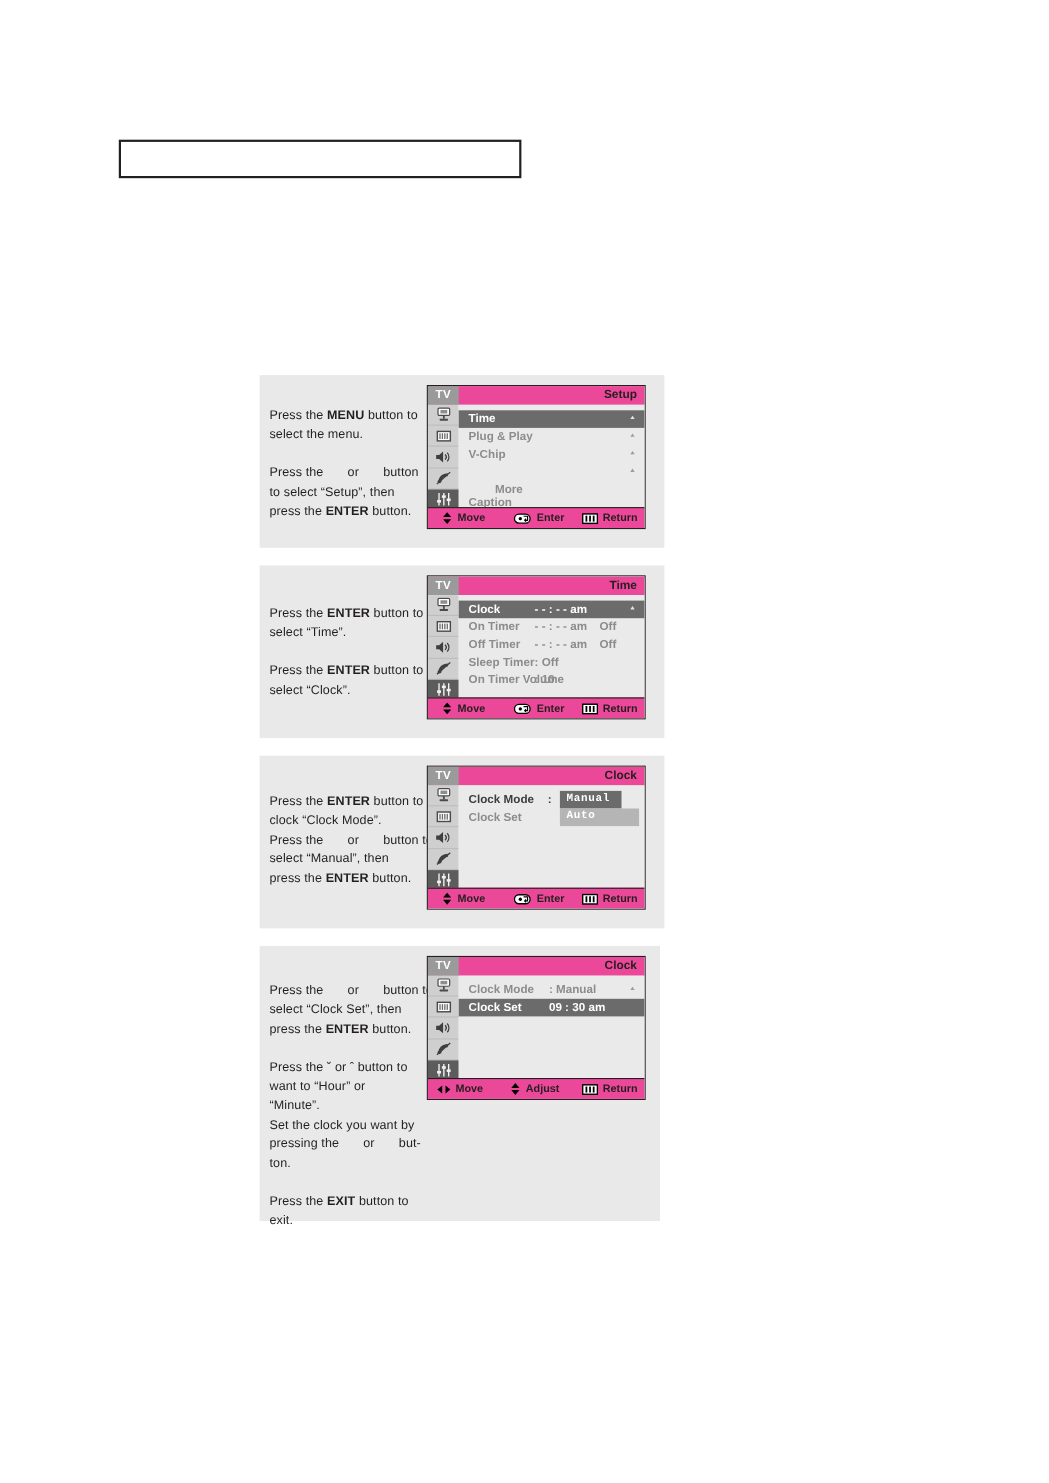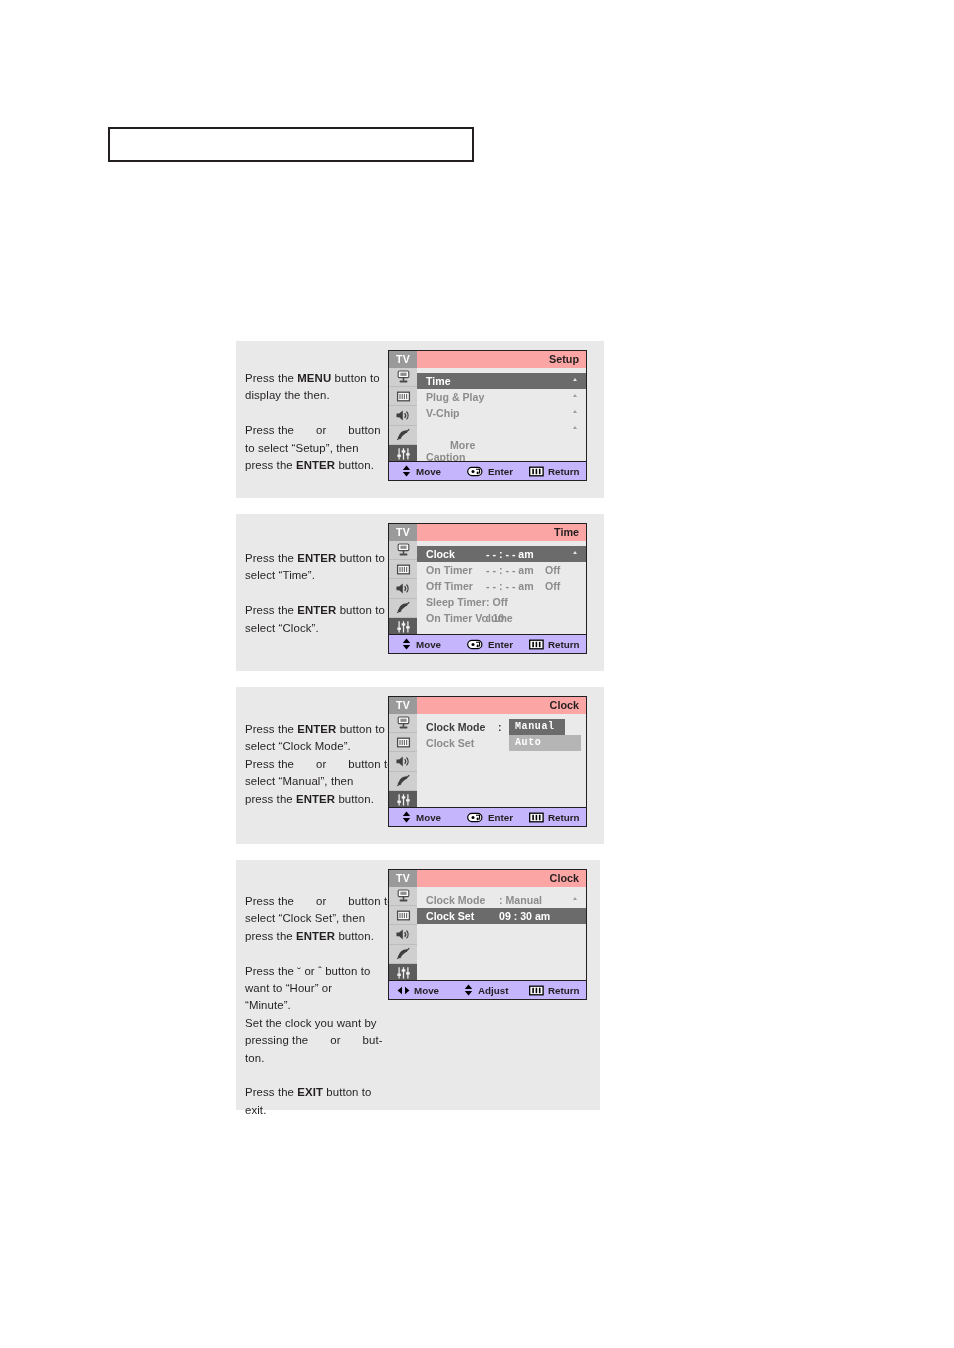--- a/index.html
+++ b/index.html
@@ -39,21 +39,21 @@
   .osd{
     position:absolute;
     border:1.6px solid #231f20;
     background:#ffffff;
     box-sizing:border-box;
     overflow:hidden;
   }
   .osd-inner{position:relative;width:100%;height:100%;}
   .osd-titlebar{
     position:absolute;left:0;top:0;right:0;height:17px;
-    background:#fca5a5;
+    background:#ec4899;
   }
   .osd-tv{
     position:absolute;left:0;top:0;width:28px;height:17px;
     background:#9a9a9a;color:#ffffff;
     font-size:10.5px;font-weight:bold;line-height:17px;text-align:center;
     letter-spacing:0.3px;
   }
   .osd-title{
     position:absolute;right:7px;top:0;height:14px;line-height:17px;
     font-size:10.8px;font-weight:bold;color:#231f20;
@@ -91,21 +91,21 @@
   .chev-glyph{
     display:block;width:0;height:0;
     border-left:2.6px solid transparent;
     border-right:2.6px solid transparent;
     border-bottom:3.4px solid #9c9c9c;
   }
   .osd-row.sel .chev-glyph{border-bottom-color:#e6e6e6;}
 
   .osd-foot{
     position:absolute;left:0;right:0;bottom:0;height:18px;
-    background:#c4b5fd;border-top:1.4px solid #231f20;
+    background:#ec4899;border-top:1.4px solid #231f20;
     display:flex;align-items:center;
   }
   .foot-item{
     display:flex;align-items:center;
     font-size:9.8px;font-weight:bold;color:#231f20;
     white-space:nowrap;
   }
   .foot-item .fl{margin-left:4px;}
 
   
@@ -127,21 +127,21 @@
 
 <div class="page">
 
   <div class="title-box">
     <span></span>
   </div>
 
   <div class="panel" id="p0" style="left:236px;top:341px;width:368px;height:157px;">
     <div class="txt" id="t0" style="left:9px;top:29px;width:160px;">
         <p><span>Press the </span><b>MENU</b><span> button to</span></p>
-        <p><span>display the then.</span></p>
+        <p><span>select the menu.</span></p>
         <p class="gap"></p>
         <p><span>Press the</span><span class="sp"></span><span>or</span><span class="sp"></span><span>button</span></p>
         <p><span>to select “Setup”, then</span></p>
         <p><span>press the </span><b>ENTER</b><span> button.</span></p>
       </div>
     <div class="osd" id="o0" style="left:152px;top:9px;width:199px;height:131px;">
         <div class="osd-inner">
           <div class="osd-titlebar">
             <div class="osd-tv">TV</div>
             <div class="osd-title">Setup</div>
@@ -392,21 +392,21 @@
               <span class="fl">Return</span>
             </div>
           </div>
         </div>
       </div>
   </div>
 
   <div class="panel" id="p2" style="left:236px;top:687px;width:368px;height:157px;">
     <div class="txt" id="t2" style="left:9px;top:34px;width:160px;">
         <p><span>Press the </span><b>ENTER</b><span> button to</span></p>
-        <p><span>select “Clock Mode”.</span></p>
+        <p><span>clock “Clock Mode”.</span></p>
         <p><span>Press the</span><span class="sp"></span><span>or</span><span class="sp"></span><span>button to</span></p>
         <p><span>select “Manual”, then</span></p>
         <p><span>press the </span><b>ENTER</b><span> button.</span></p>
       </div>
     <div class="osd" id="o2" style="left:152px;top:9px;width:199px;height:131px;">
         <div class="osd-inner">
           <div class="osd-titlebar">
             <div class="osd-tv">TV</div>
             <div class="osd-title">Clock</div>
           </div>

